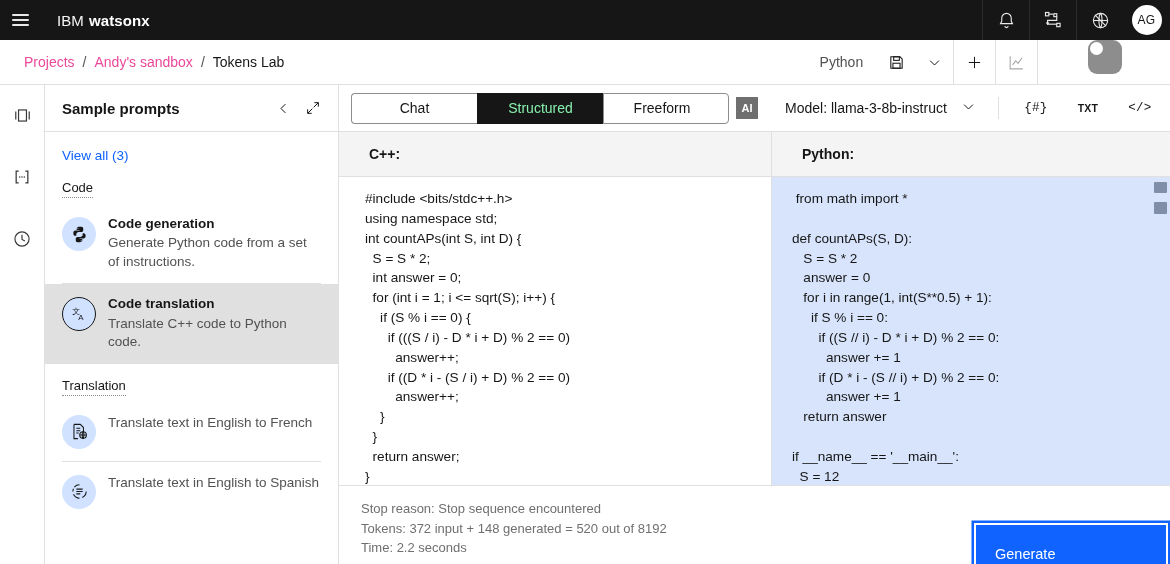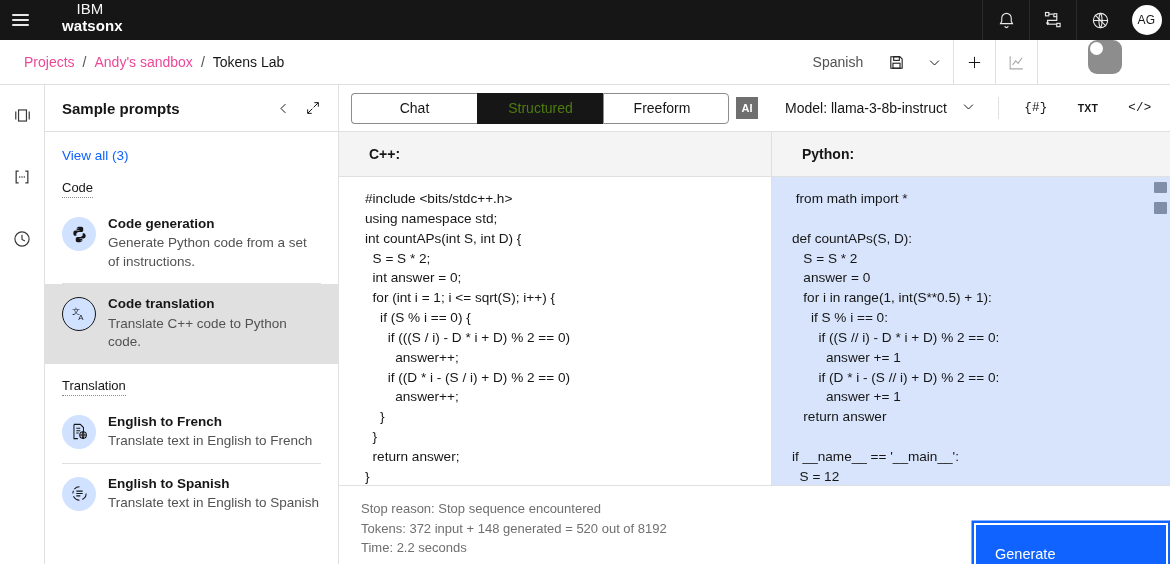--- a/index.html
+++ b/index.html
@@ -18,21 +18,21 @@
     display: flex; align-items: stretch; flex: 0 0 40px;
   }
   .hdr-menu {
     width: 40px; display: flex; align-items: center; justify-content: center;
     cursor: pointer;
   }
   .hdr-menu .bars { width: 17px; }
   .hdr-menu .bars i { display: block; height: 1.6px; background: #e8e8e8; margin: 3.4px 0; border-radius: 1px; }
   .hdr-brand {
     display: flex; align-items: center; padding-left: 17px;
-    font-size: 15px; letter-spacing: .1px; flex-direction: column;
+    font-size: 15px; letter-spacing: .1px;
   }
   .hdr-brand .ibm { font-weight: 400; color: #f4f4f4; }
   .hdr-brand .wx { font-weight: 700; color: #ffffff; margin-left: 5px; }
   .hdr-spacer { flex: 1 1 auto; }
   .hdr-icon {
     width: 47px; display: flex; align-items: center; justify-content: center;
     border-left: 1px solid #2b2b2b; cursor: pointer;
   }
   .hdr-icon svg { display: block; }
   .avatar-wrap { width: 47px; display: flex; align-items: center; justify-content: center; }
@@ -135,21 +135,21 @@
     padding-left: 12px;
   }
   .segmented { display: flex; align-items: stretch; height: 31px; }
   .seg {
     display: flex; align-items: center; justify-content: center;
     min-width: 126px; padding: 0 16px; font-size: 14px; color: #161616;
     background: #ffffff; border: 1px solid #8d8d8d; border-right: none; cursor: pointer;
   }
   .seg:first-child { border-radius: 4px 0 0 4px; }
   .seg.last { border-right: 1px solid #8d8d8d; border-radius: 0 4px 4px 0; padding-left: 8px; }
-  .seg.active { background: #161616; color: #4d7c0f; border-color: #161616; }
+  .seg.active { background: #161616; color: #86efac; border-color: #161616; }
   .ai-badge {
     width: 22px; height: 22px; margin-left: 7px; background: #6f6f6f; color: #ffffff;
     font-size: 11px; font-weight: 700; display: flex; align-items: center; justify-content: center;
     cursor: pointer;
   }
   .model-area { display: flex; align-items: center; margin-left: 27px; gap: 0; }
   .model-sel { display: flex; align-items: center; gap: 14px; font-size: 14px; color: #161616; cursor: pointer; }
   .vdiv { width: 1px; height: 22px; background: #e0e0e0; margin: 0 18px 0 22px; }
   .mini-btn {
     min-width: 38px; height: 30px; display: flex; align-items: center; justify-content: center;
@@ -250,21 +250,21 @@
   <div class="bcbar">
     <div class="bc">
       <a>Projects</a>
       <span class="sep">/</span>
       <a>Andy's sandbox</a>
       <span class="sep">/</span>
       <span class="cur">Tokens Lab</span>
     </div>
     <div class="spacer"></div>
 
-    <div class="unsaved">Spanish</div>
+    <div class="unsaved">Python</div>
 
     <div class="tb-btn">
       <svg width="17" height="17" viewBox="0 0 24 24" fill="none" stroke="#161616" stroke-width="1.5">
         <path d="M4 4h13l3 3v13H4z"></path>
         <rect x="8" y="4" width="8" height="5"></rect>
         <rect x="7" y="13" width="10" height="7"></rect>
       </svg>
     </div>
     <div class="tb-btn">
       <svg width="15" height="15" viewBox="0 0 24 24" fill="none" stroke="#161616" stroke-width="1.6">
@@ -382,35 +382,33 @@
               <div class="cico">
                 <svg width="19" height="19" viewBox="0 0 24 24" fill="none" stroke="#161616" stroke-width="1.3">
                   <path d="M5 3h8l4 4v6"></path>
                     <path d="M5 3v18h5"></path>
                   <path d="M8 8h5M8 11h5M8 14h3"></path>
                   <circle cx="16.5" cy="16.5" r="4.2"></circle>
                   <path d="M12.3 16.5h8.4M16.5 12.3c1.5 1.9 1.5 6.5 0 8.4c-1.5-1.9-1.5-6.5 0-8.4z"></path>
                 </svg>
               </div>
               <div class="ctext">
-                <div class="ct">English to French</div>
                 <div class="cd">Translate text in English to French</div>
               </div>
             </div>
             <div class="card-sep"></div>
 
             <div class="card">
               <div class="cico">
                 <svg width="19" height="19" viewBox="0 0 24 24" fill="none" stroke="#161616" stroke-width="1.3">
                   <path d="M5.5 6.5A8.5 8.5 0 0 1 12 3.6M3.6 12A8.5 8.5 0 0 1 4.4 8.5M4.4 15.5A8.5 8.5 0 0 0 12 20.4M15.5 19.6A8.5 8.5 0 0 0 20.4 12"></path>
                   <path d="M8 9h8M8 12h8M8 15h5"></path>
                 </svg>
               </div>
               <div class="ctext">
-                <div class="ct">English to Spanish</div>
                 <div class="cd">Translate text in English to Spanish</div>
               </div>
             </div>
           </div>
         </div>
       </div>
     </div>
 
     <div class="main">
 

